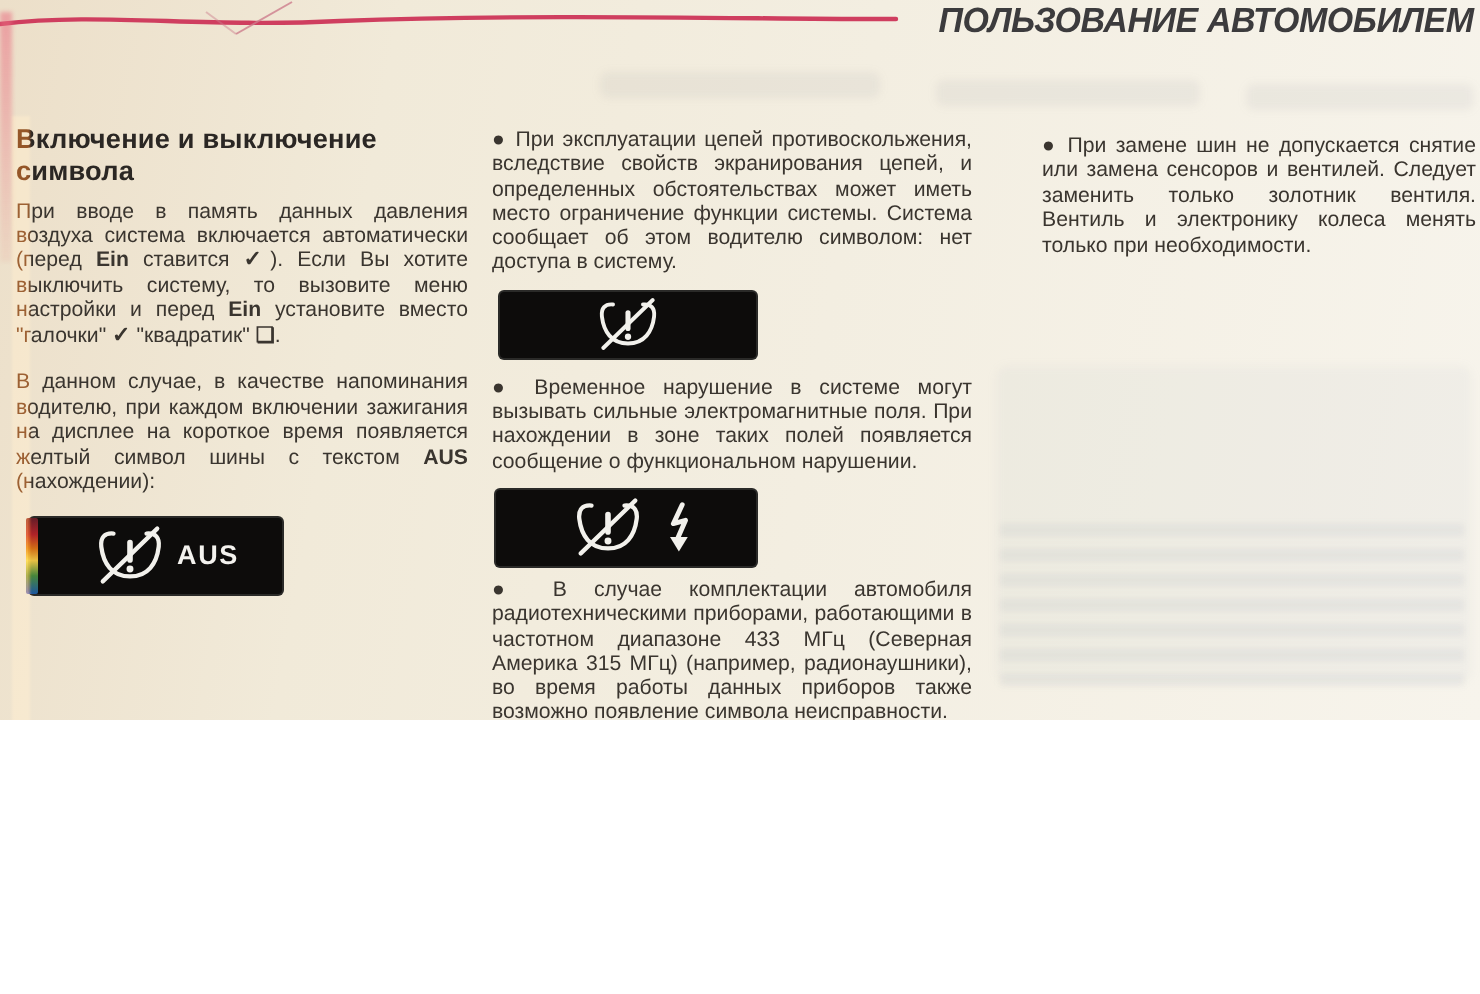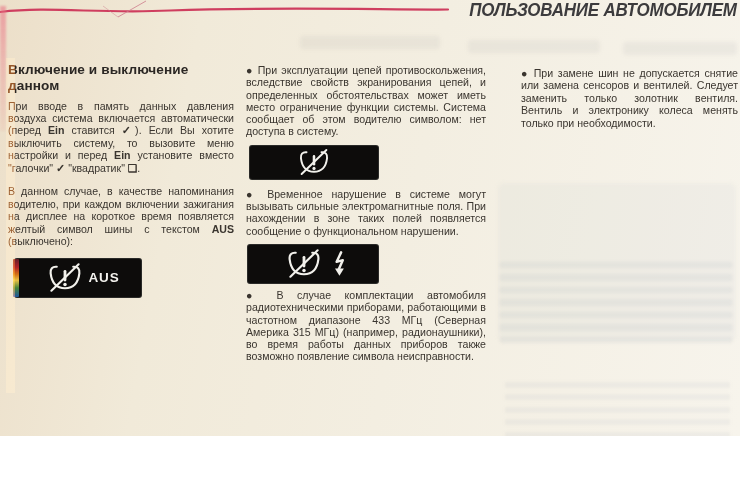--- a/index.html
+++ b/index.html
@@ -1,18 +1,18 @@
 <!DOCTYPE html>
 <html lang="ru"><head>
 <meta charset="utf-8">
 <style>
   html,body{margin:0;padding:0;}
   .page{
     position:relative;
-    width:740px;height:436px;
+    width:740px;height:360px;
     overflow:hidden;
     background:linear-gradient(100deg,#ecdfc9 0%,#f1ead9 25%,#f3eee1 55%,#f7f4ec 100%);
     font-family:"Liberation Sans", sans-serif;
     color:#3a352f;
   }
   
   .header-rule{position:absolute;left:0;top:0;}
   .header-title{
     position:absolute;top:0;right:3px;
     font-size:17.5px;font-weight:700;font-style:italic;
@@ -107,23 +107,23 @@
 <div class="page">
 
   <svg class="header-rule" width="460" height="22" viewBox="0 0 460 22">
     <path d="M0 12 C 50 6, 100 14, 170 10.5 C 280 6.5, 390 10, 448 9.5" fill="none" stroke="#cf3e5f" stroke-width="2.2" stroke-linecap="round"></path>
     <path d="M118 17 L146 1" fill="none" stroke="rgba(205,125,140,.8)" stroke-width="1"></path>
     <path d="M118 17 L103 6" fill="none" stroke="rgba(205,125,140,.45)" stroke-width="1"></path>
   </svg>
   <div class="header-title">ПОЛЬЗОВАНИЕ АВТОМОБИЛЕМ</div>
 
   <div class="col col1">
-    <h2>Включение и выключение данном</h2>
+    <h2>Включение и выключение символа</h2>
     <p class="body"><span>При вводе в память данных давления воздуха система включается автоматически (перед </span><span class="sg-bi">Ein</span><span> ставится </span><span class="sg-chk">✓</span><span>). Если Вы хотите выключить систему, то вызовите меню настройки и перед </span><span class="sg-bi">Ein</span><span> установите вместо "галочки" </span><span class="sg-chk">✓</span><span> "квадратик" </span><span class="sg-b">❏</span><span>.</span></p>
-    <p class="body"><span>В данном случае, в качестве напоминания водителю, при каждом включении зажигания на дисплее на короткое время появляется желтый символ шины с текстом </span><span class="sg-bi">AUS</span><span> (выключено):</span></p>
+    <p class="body"><span>В данном случае, в качестве напоминания водителю, при каждом включении зажигания на дисплее на короткое время появляется желтый символ шины с текстом </span><span class="sg-bi">AUS</span><span> (нахождении):</span></p>
 
     <div class="icon-box box-aus">
       <div class="rainbow"></div>
       <svg class="tire-svg" width="40" height="33" viewBox="0 0 48 40">
           <use href="#tpms"></use>
         </svg>
       <span class="aus-label">AUS</span>
     </div>
 
   </div>

